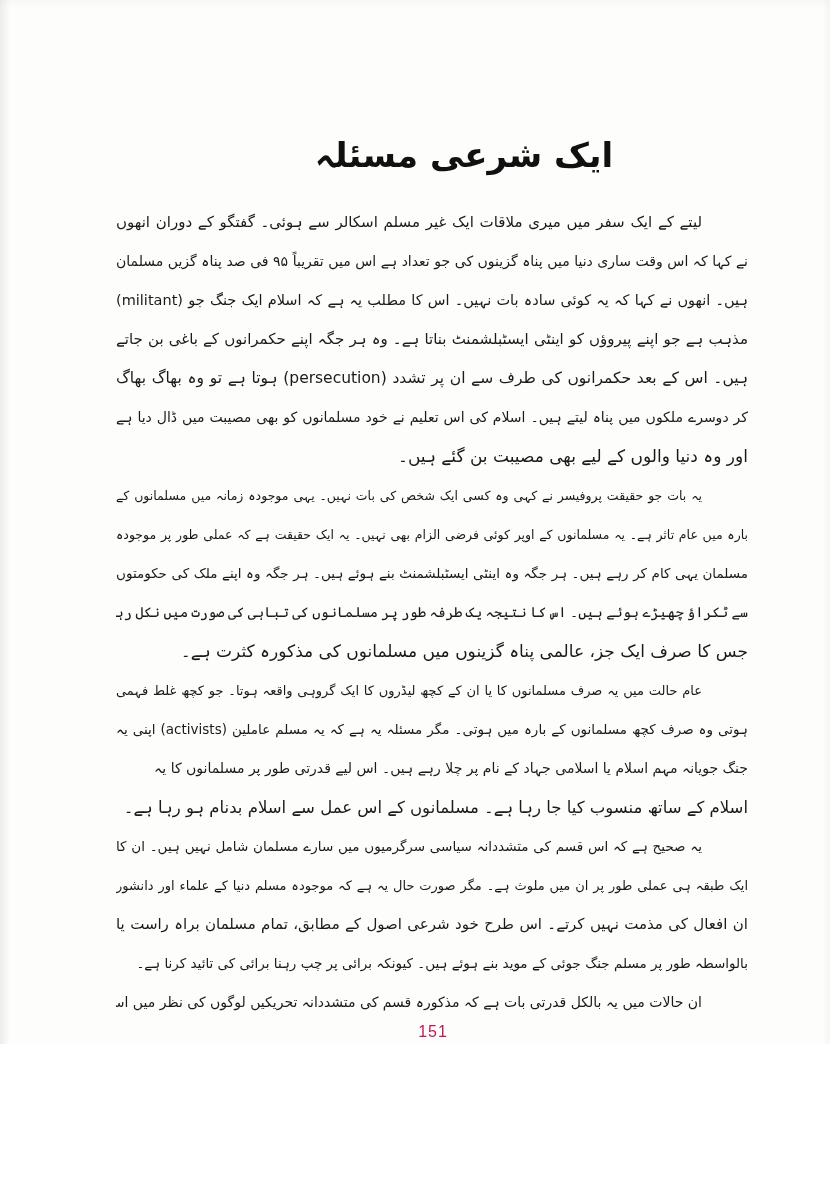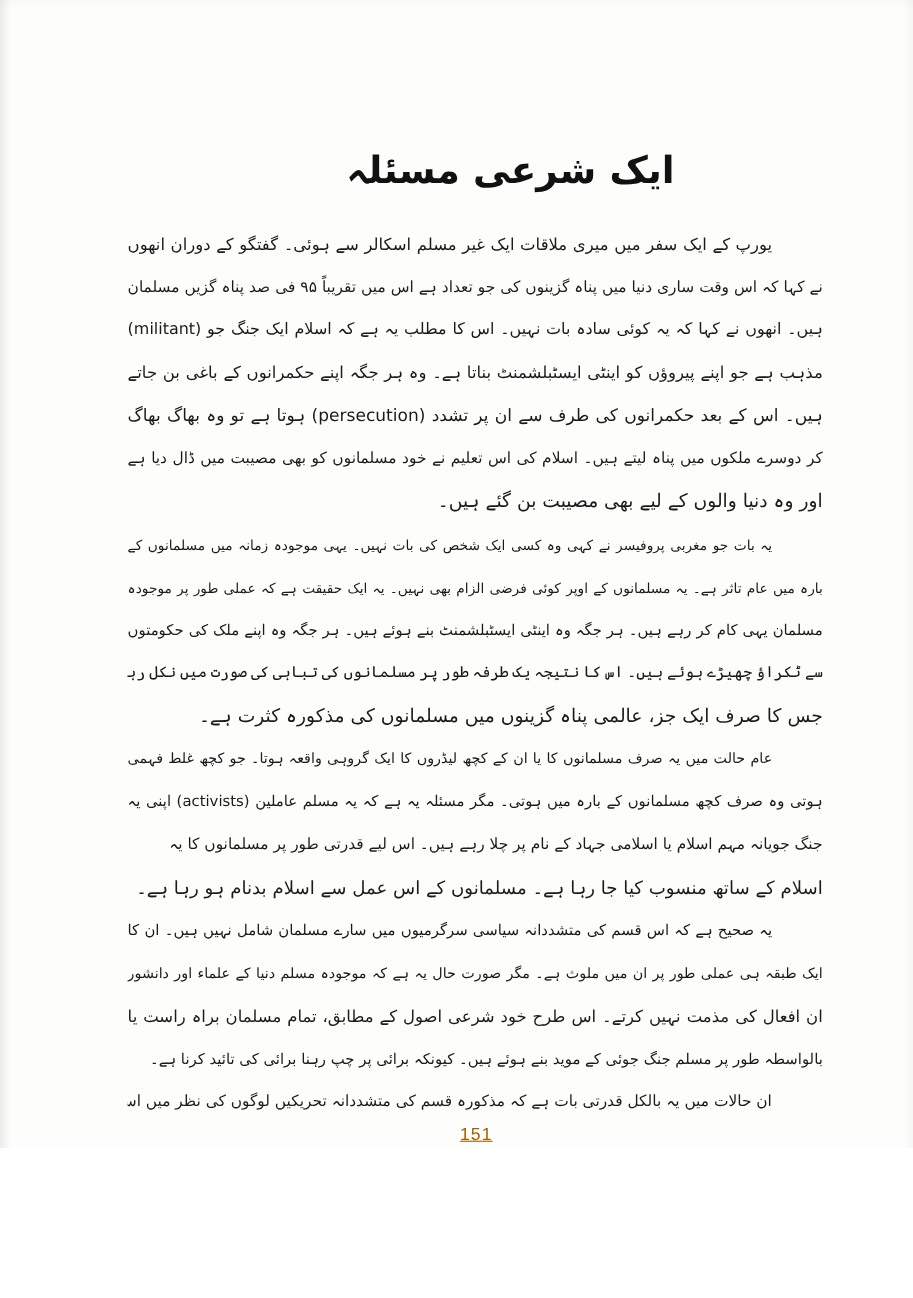--- a/index.html
+++ b/index.html
@@ -71,43 +71,42 @@
   }
   .page-number {
     position: absolute;
     top: 1023px;
     left: 118px;
     width: 630px;
     text-align: center;
     font-family: "Liberation Sans", sans-serif;
     font-size: 16px;
     letter-spacing: 1px;
-    color: #a16207;
-    text-decoration: underline;
+    color: #be185d;
   }
 </style>
 </head>
 <body>
 
 <div class="scan-page">
 
   <div class="page-title">ایک شرعی مسئلہ</div>
 
   <div class="text-block">
       <div class="para">
-        <div class="line indent" dir="rtl" style="font-size: 15px;">یورپ کے ایک سفر میں میری ملاقات ایک غیر مسلم اسکالر سے ہوئی۔ گفتگو کے دوران انھوں</div>
+        <div class="line indent" dir="rtl" style="font-size: 15px;">لیتے کے ایک سفر میں میری ملاقات ایک غیر مسلم اسکالر سے ہوئی۔ گفتگو کے دوران انھوں</div>
         <div class="line" dir="rtl" style="font-size: 14px;">نے کہا کہ اس وقت ساری دنیا میں پناہ گزینوں کی جو تعداد ہے اس میں تقریباً ۹۵ فی صد پناہ گزیں مسلمان</div>
         <div class="line" dir="rtl" style="font-size: 14.5px;">ہیں۔ انھوں نے کہا کہ یہ کوئی سادہ بات نہیں۔ اس کا مطلب یہ ہے کہ اسلام ایک جنگ جو (militant)</div>
         <div class="line" dir="rtl" style="font-size: 15px;">مذہب ہے جو اپنے پیروؤں کو اینٹی ایسٹبلشمنٹ بناتا ہے۔ وہ ہر جگہ اپنے حکمرانوں کے باغی بن جاتے</div>
         <div class="line" dir="rtl" style="font-size: 15.5px;">ہیں۔ اس کے بعد حکمرانوں کی طرف سے ان پر تشدد (persecution) ہوتا ہے تو وہ بھاگ بھاگ</div>
         <div class="line" dir="rtl" style="font-size: 14px;">کر دوسرے ملکوں میں پناہ لیتے ہیں۔ اسلام کی اس تعلیم نے خود مسلمانوں کو بھی مصیبت میں ڈال دیا ہے</div>
         <div class="line last" dir="rtl">اور وہ دنیا والوں کے لیے بھی مصیبت بن گئے ہیں۔</div>
       </div>
       <div class="para">
-        <div class="line indent" dir="rtl" style="font-size: 12.5px;">یہ بات جو مغربی پروفیسر نے کہی وہ کسی ایک شخص کی بات نہیں۔ یہی موجودہ زمانہ میں مسلمانوں کے</div>
+        <div class="line indent" dir="rtl" style="font-size: 12.5px;">یہ بات جو حقیقت پروفیسر نے کہی وہ کسی ایک شخص کی بات نہیں۔ یہی موجودہ زمانہ میں مسلمانوں کے</div>
         <div class="line" dir="rtl" style="font-size: 12.5px;">بارہ میں عام تاثر ہے۔ یہ مسلمانوں کے اوپر کوئی فرضی الزام بھی نہیں۔ یہ ایک حقیقت ہے کہ عملی طور پر موجودہ</div>
         <div class="line" dir="rtl" style="font-size: 13.5px;">مسلمان یہی کام کر رہے ہیں۔ ہر جگہ وہ اینٹی ایسٹبلشمنٹ بنے ہوئے ہیں۔ ہر جگہ وہ اپنے ملک کی حکومتوں</div>
         <div class="line" dir="rtl" style="font-size: 14px; font-family: Liberation Serif, serif;">سے ٹکراؤ چھیڑے ہوئے ہیں۔ اس کا نتیجہ یک طرفہ طور پر مسلمانوں کی تباہی کی صورت میں نکل رہا ہے</div>
         <div class="line last" dir="rtl">جس کا صرف ایک جز، عالمی پناہ گزینوں میں مسلمانوں کی مذکورہ کثرت ہے۔</div>
       </div>
       <div class="para">
         <div class="line indent" dir="rtl" style="font-size: 13px;">عام حالت میں یہ صرف مسلمانوں کا یا ان کے کچھ لیڈروں کا ایک گروہی واقعہ ہوتا۔ جو کچھ غلط فہمی</div>
         <div class="line" dir="rtl" style="font-size: 13.5px;">ہوتی وہ صرف کچھ مسلمانوں کے بارہ میں ہوتی۔ مگر مسئلہ یہ ہے کہ یہ مسلم عاملین (activists) اپنی یہ</div>
         <div class="line" dir="rtl" style="font-size: 14px; margin-left: 34px;">جنگ جویانہ مہم اسلام یا اسلامی جہاد کے نام پر چلا رہے ہیں۔ اس لیے قدرتی طور پر مسلمانوں کا یہ عمل</div>
         <div class="line last" dir="rtl" style="font-size: 16.5px;">اسلام کے ساتھ منسوب کیا جا رہا ہے۔ مسلمانوں کے اس عمل سے اسلام بدنام ہو رہا ہے۔</div>

